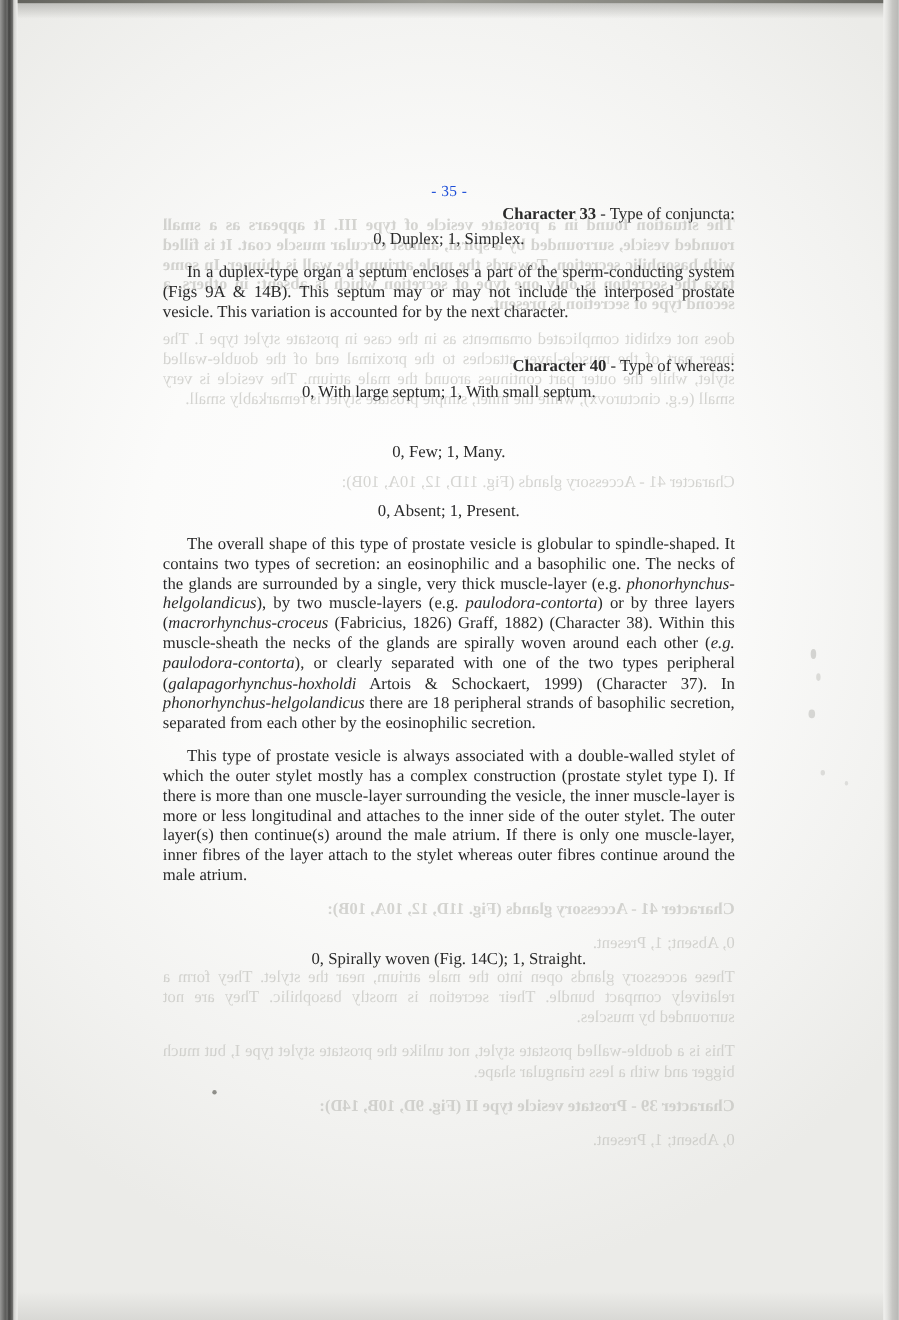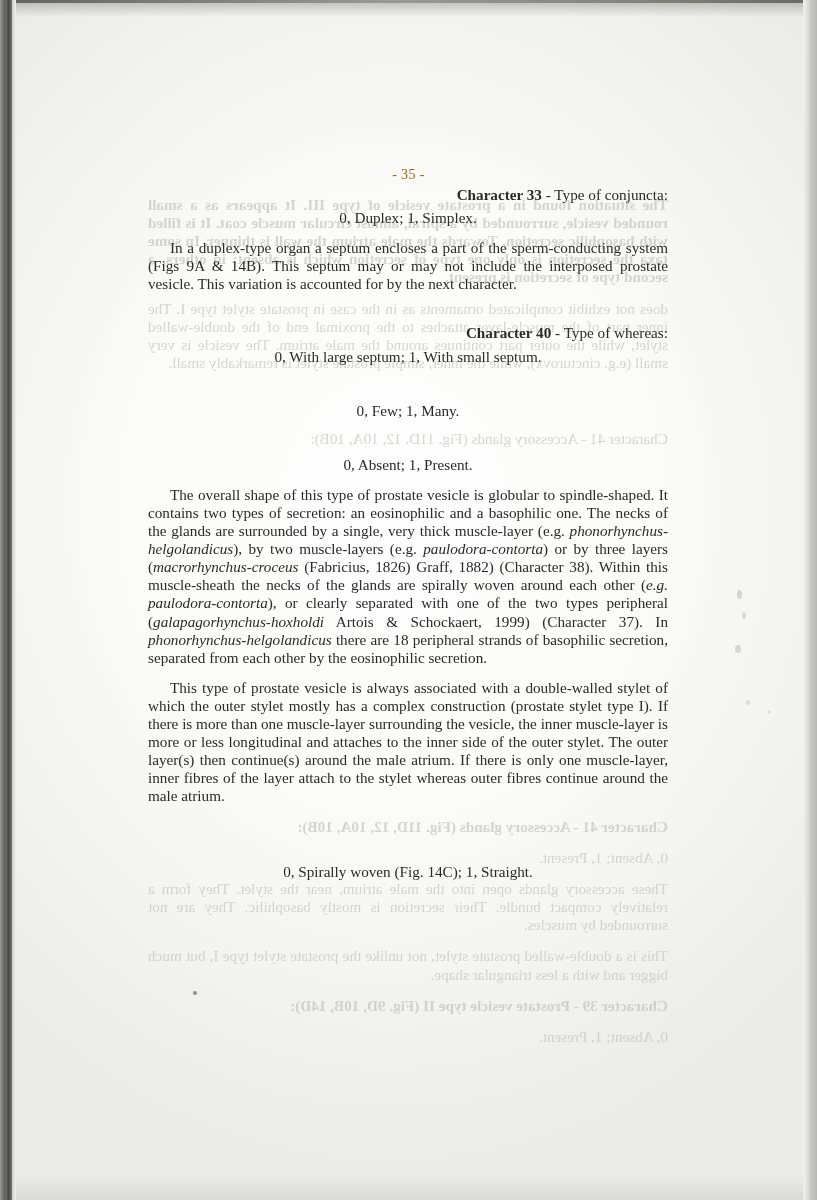--- a/index.html
+++ b/index.html
@@ -100,21 +100,21 @@
     text-justify: inter-word;
   }
   .folio {
     position: absolute;
     top: 167px;
     left: 0;
     width: 817px;
     text-align: center;
     font-size: 14px;
     letter-spacing: .4px;
-    color: #a16207;
+    color: #1d4ed8;
   }
   .char-head {
     margin: 0;
     text-align: right;
   }
   .char-head .lbl {
     font-weight: bold;
   }
   .states {
     margin: 0;

